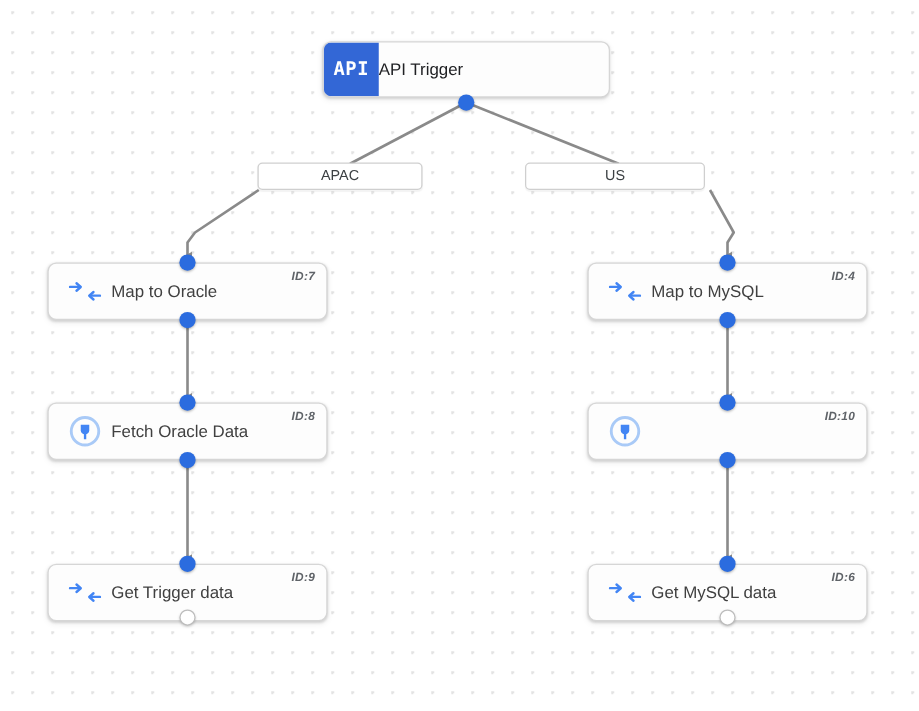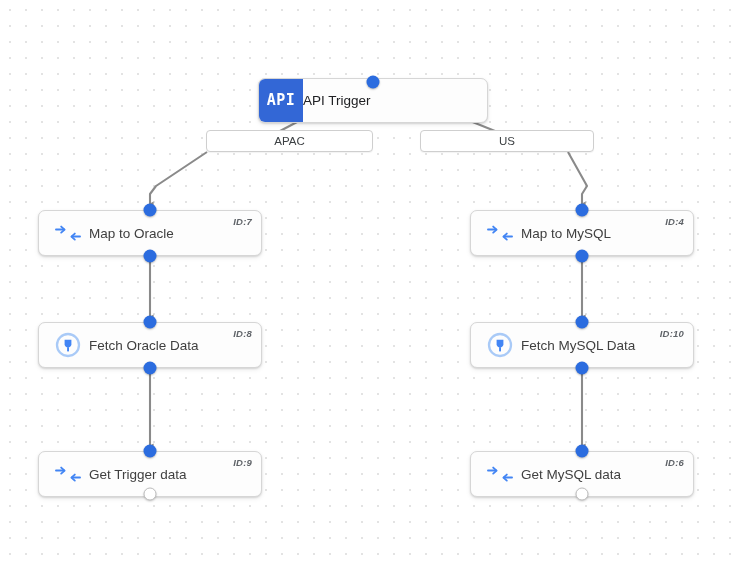--- a/index.html
+++ b/index.html
@@ -44,21 +44,20 @@
     border-radius: 7px;
     box-shadow: 0 1px 2px rgba(0,0,0,0.13), 0 2px 5px rgba(0,0,0,0.07);
     display: flex;
     align-items: center;
   }
 
   
   .node.trigger {
     padding: 0;
     overflow: hidden;
-    margin-top: 45px;
   }
   .trigger-badge {
     width: 44px;
     align-self: stretch;
     background: #3367d6;
     display: flex;
     align-items: center;
     justify-content: center;
     flex: 0 0 44px;
   }
@@ -174,24 +173,24 @@
   </svg>
 
   <div class="node trigger" style="left:258px; top:33px; width:230px; height:45px;">
     <div class="trigger-badge">
       <span>API</span>
     </div>
     <div class="trigger-title">API Trigger</div>
   </div>
   <div class="port filled" style="left:373px; top:82px;"></div>
 
-  <div class="branch-pill" style="left:206px; top:130px; width:167px;">
+  <div class="branch-pill" style="left:206px; top:130px; width:132px;">
     <span>APAC</span>
   </div>
-  <div class="branch-pill" style="left:420px; top:130px; width:174px;">
+  <div class="branch-pill" style="left:420px; top:130px; width:144px;">
     <span>US</span>
   </div>
 
   <div class="node" style="left:38px; top:210px; width:224px; height:46px;">
     <div class="node-icon">
       <svg width="26" height="18" viewBox="0 0 26 18" xmlns="http://www.w3.org/2000/svg">
         <g stroke="#4285f4" stroke-width="1.9" fill="none" stroke-linecap="round" stroke-linejoin="round">
           <path d="M1,5.5 L9,5.5"></path>
           <path d="M6.2,2.6 L9.6,5.6 L6.2,8.6"></path>
           <path d="M25,12.5 L17,12.5"></path>
@@ -254,21 +253,20 @@
   <div class="port filled" style="left:582px; top:256px;"></div>
 
   <div class="node" style="left:470px; top:322px; width:224px; height:46px;">
     <div class="node-icon">
       <svg width="26" height="26" viewBox="0 0 26 26" xmlns="http://www.w3.org/2000/svg">
         <circle cx="13" cy="13" r="11" fill="none" stroke="#a9caf7" stroke-width="2.3"></circle>
         <path d="M9.6,7.8 L9.6,12.2 C9.6,14.1 11.1,15.5 13,15.5 C14.9,15.5 16.4,14.1 16.4,12.2 L16.4,7.8 Z" fill="#4285f4"></path>
         <rect x="12.1" y="15.2" width="1.9" height="4.2" fill="#4285f4"></rect>
       </svg>
     </div>
-    <div class="node-label">Fetch MySQL Data</div>
     <div class="node-id">ID:10</div>
   </div>
   <div class="port filled" style="left:582px; top:322px;"></div>
   <div class="port filled" style="left:582px; top:368px;"></div>
 
   <div class="node" style="left:470px; top:451px; width:224px; height:46px;">
     <div class="node-icon">
       <svg width="26" height="18" viewBox="0 0 26 18" xmlns="http://www.w3.org/2000/svg">
         <g stroke="#4285f4" stroke-width="1.9" fill="none" stroke-linecap="round" stroke-linejoin="round">
           <path d="M1,5.5 L9,5.5"></path>

